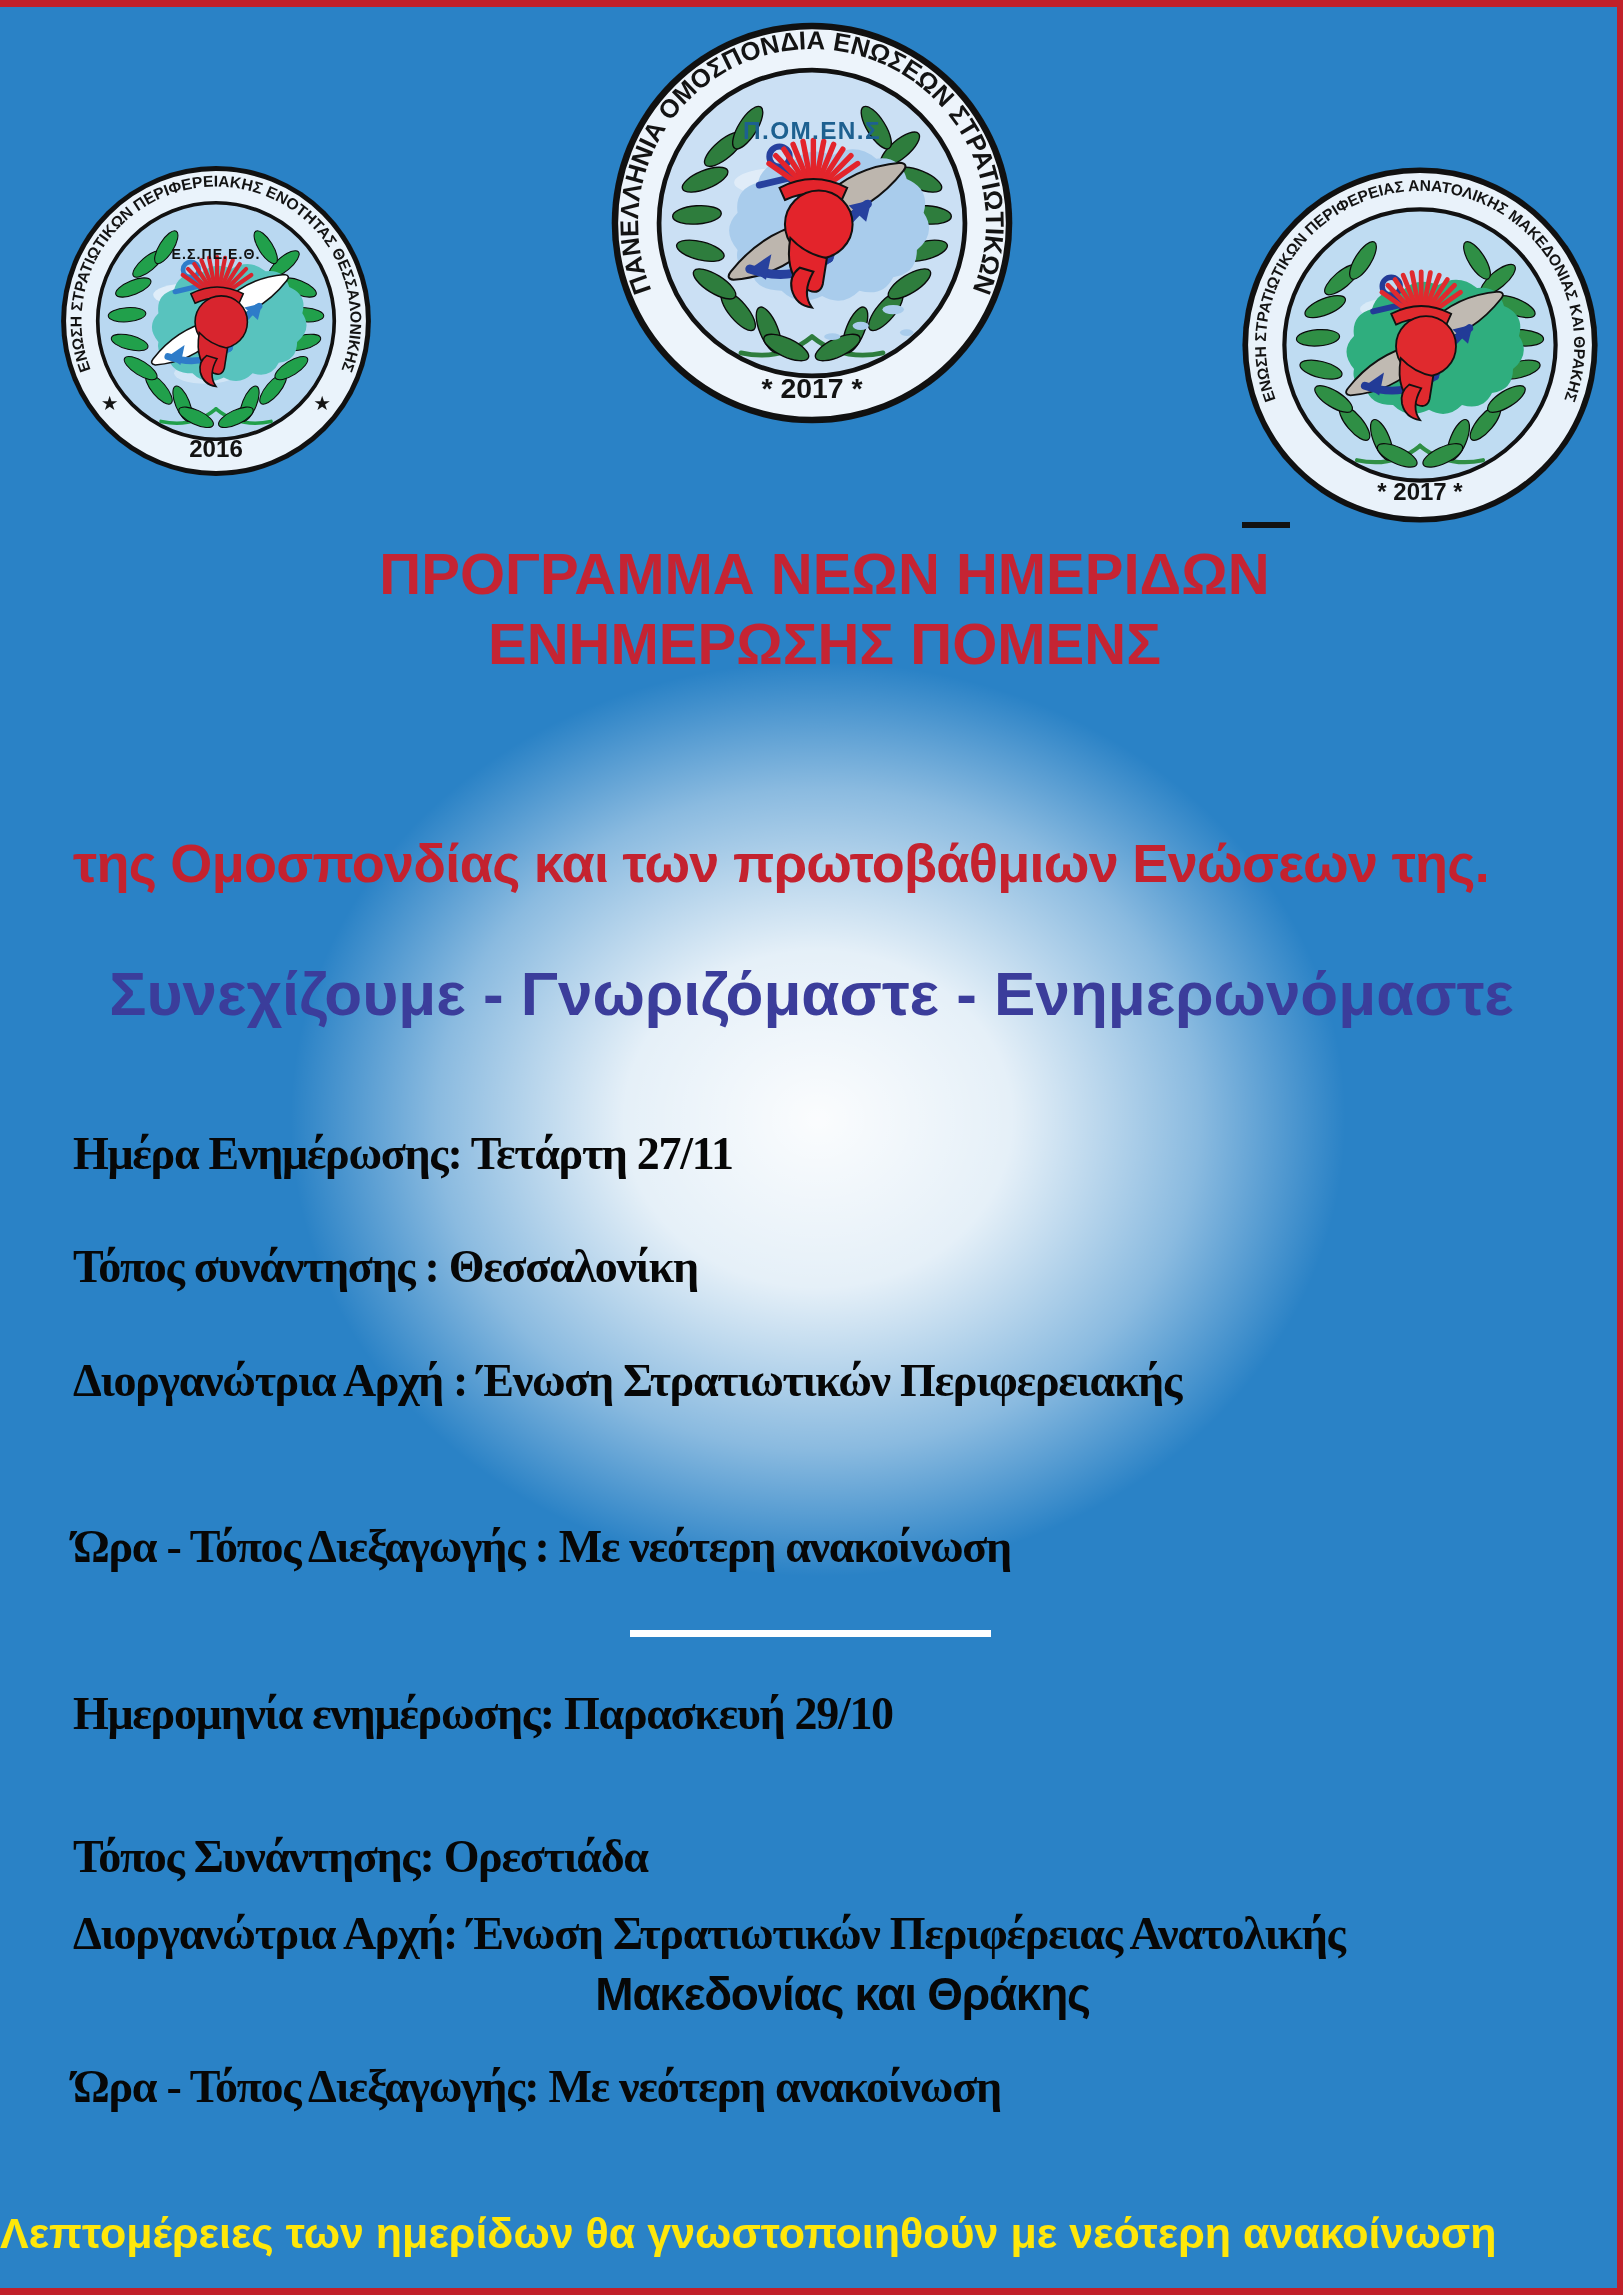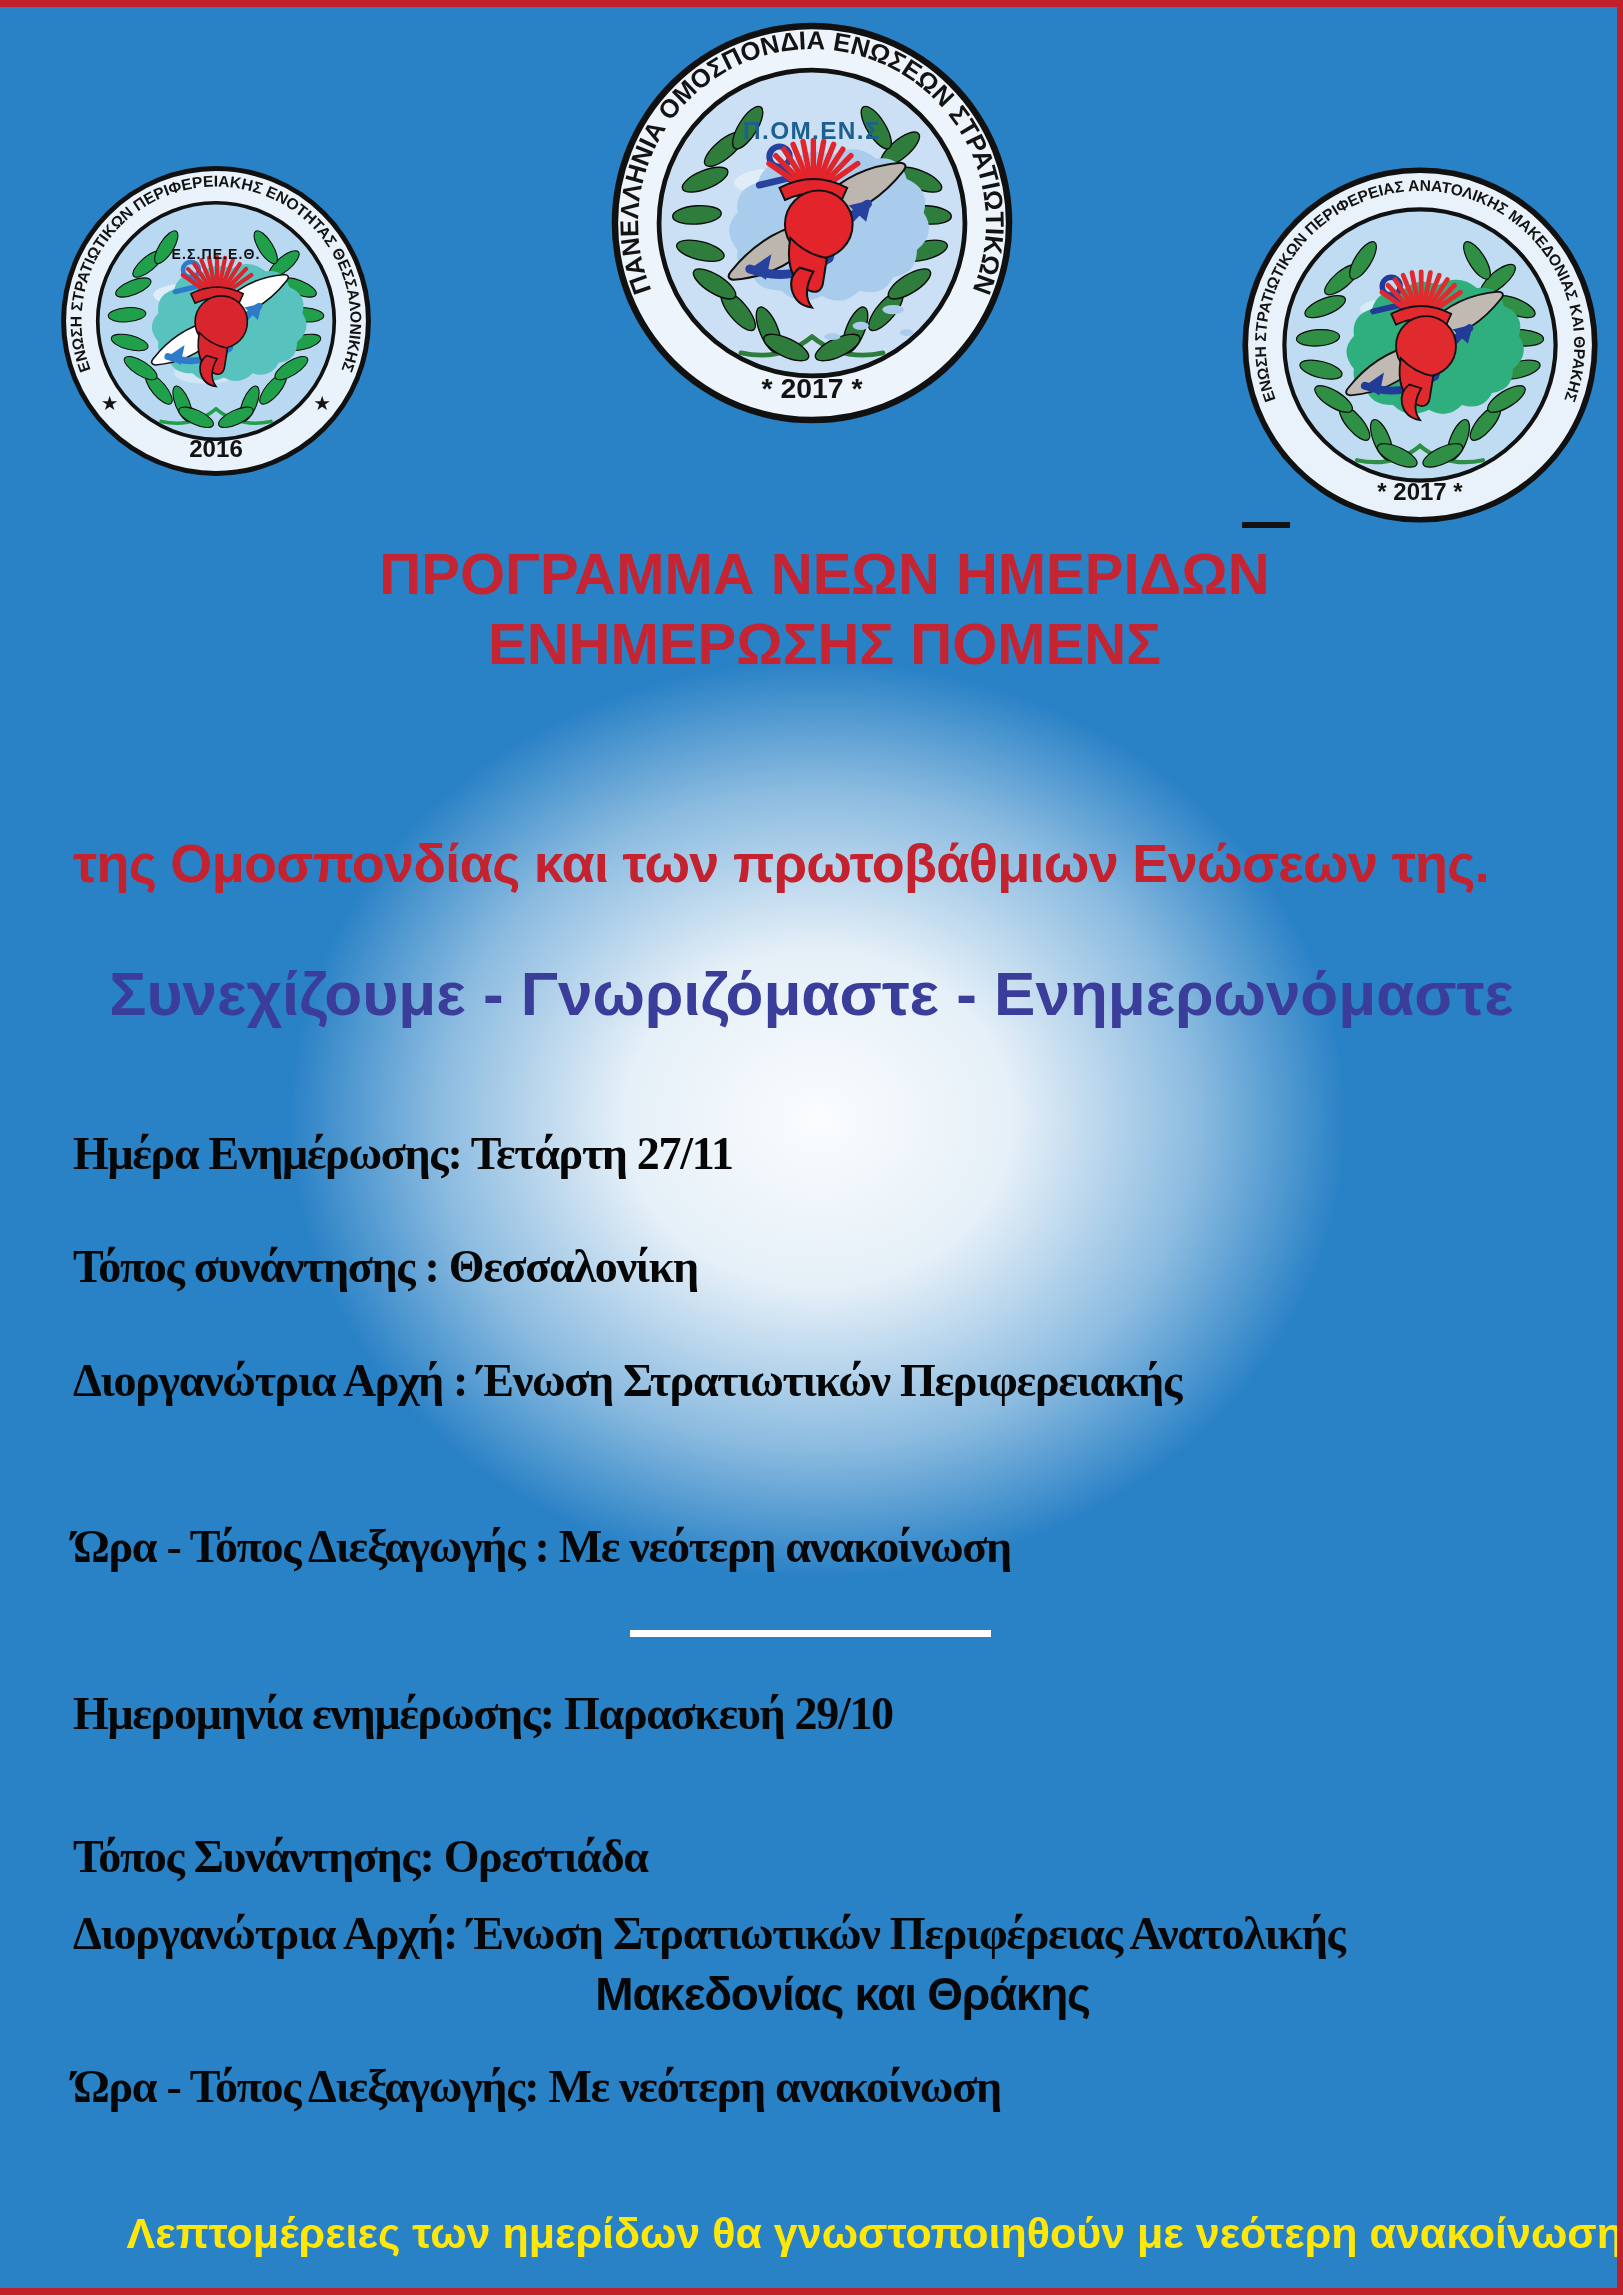--- a/index.html
+++ b/index.html
@@ -20,21 +20,21 @@
   .stripe{position:absolute;background:#C1202A;}
   .stripe-top{left:0;top:0;width:1623px;height:7.2px;}
   .stripe-bottom{left:0;top:2288px;width:1623px;height:7.2px;}
   .stripe-right{left:1617px;top:0;width:5.9px;height:2295px;}
   .line{position:absolute;white-space:nowrap;line-height:1.25;}
   .title{left:13px;width:1623px;text-align:center;font-size:58px;line-height:1.2;color:#C52433;}
   .intro{left:73px;font-size:54px;color:#C4222F;letter-spacing:-0.7px;}
   .slogan{left:0;width:1623px;text-align:center;font-size:62px;color:#3B3D9B;}
   .black{left:73px;font-size:46px;color:#070707;letter-spacing:-1.3px;font-family:Liberation Serif, serif;}
   .black-c{font-size:46px;color:#070707;letter-spacing:-1.3px;text-align:center;}
-  .footer-note{left:0;width:1623px;text-align:right;font-size:43px;color:#FFE70A;}
+  .footer-note{left:0;width:1623px;text-align:left;font-size:43px;color:#FFE70A;}
   .divider{position:absolute;left:630px;top:1630px;width:361px;height:7.2px;background:#ffffff;}
   .dash-artifact{position:absolute;left:1242px;top:522px;width:48px;height:5.9px;background:#121212;}
   .logo{position:absolute;}
   .logo svg{display:block;width:100%;height:100%;}
   .logo text{font-family:"Liberation Sans","DejaVu Sans",sans-serif;font-weight:bold;}
   
   .logo-espeeth{--wreath:#21A04B;--map:#58C3BE;--helmet:#D8252E;--anchor:#2E7CC9;--wing:#ffffff;--sky:#B9D8F1;--ring:#EAF3FB;--abbr:#111111;}
   .logo-pomens {--wreath:#2E7D3D;--map:#A9CCEC;--helmet:#E3242B;--anchor:#27419E;--wing:#BDB6AE;--sky:#CBE0F4;--ring:#EDF4FB;--abbr:#1D6090;}
   .logo-espamth{--wreath:#2F8F45;--map:#2FAE7E;--helmet:#E02A2E;--anchor:#223B97;--wing:#C0BAB2;--sky:#BFDCF2;--ring:#E9F2FA;--abbr:#111111;}
   .em-outer{fill:#111111;}

